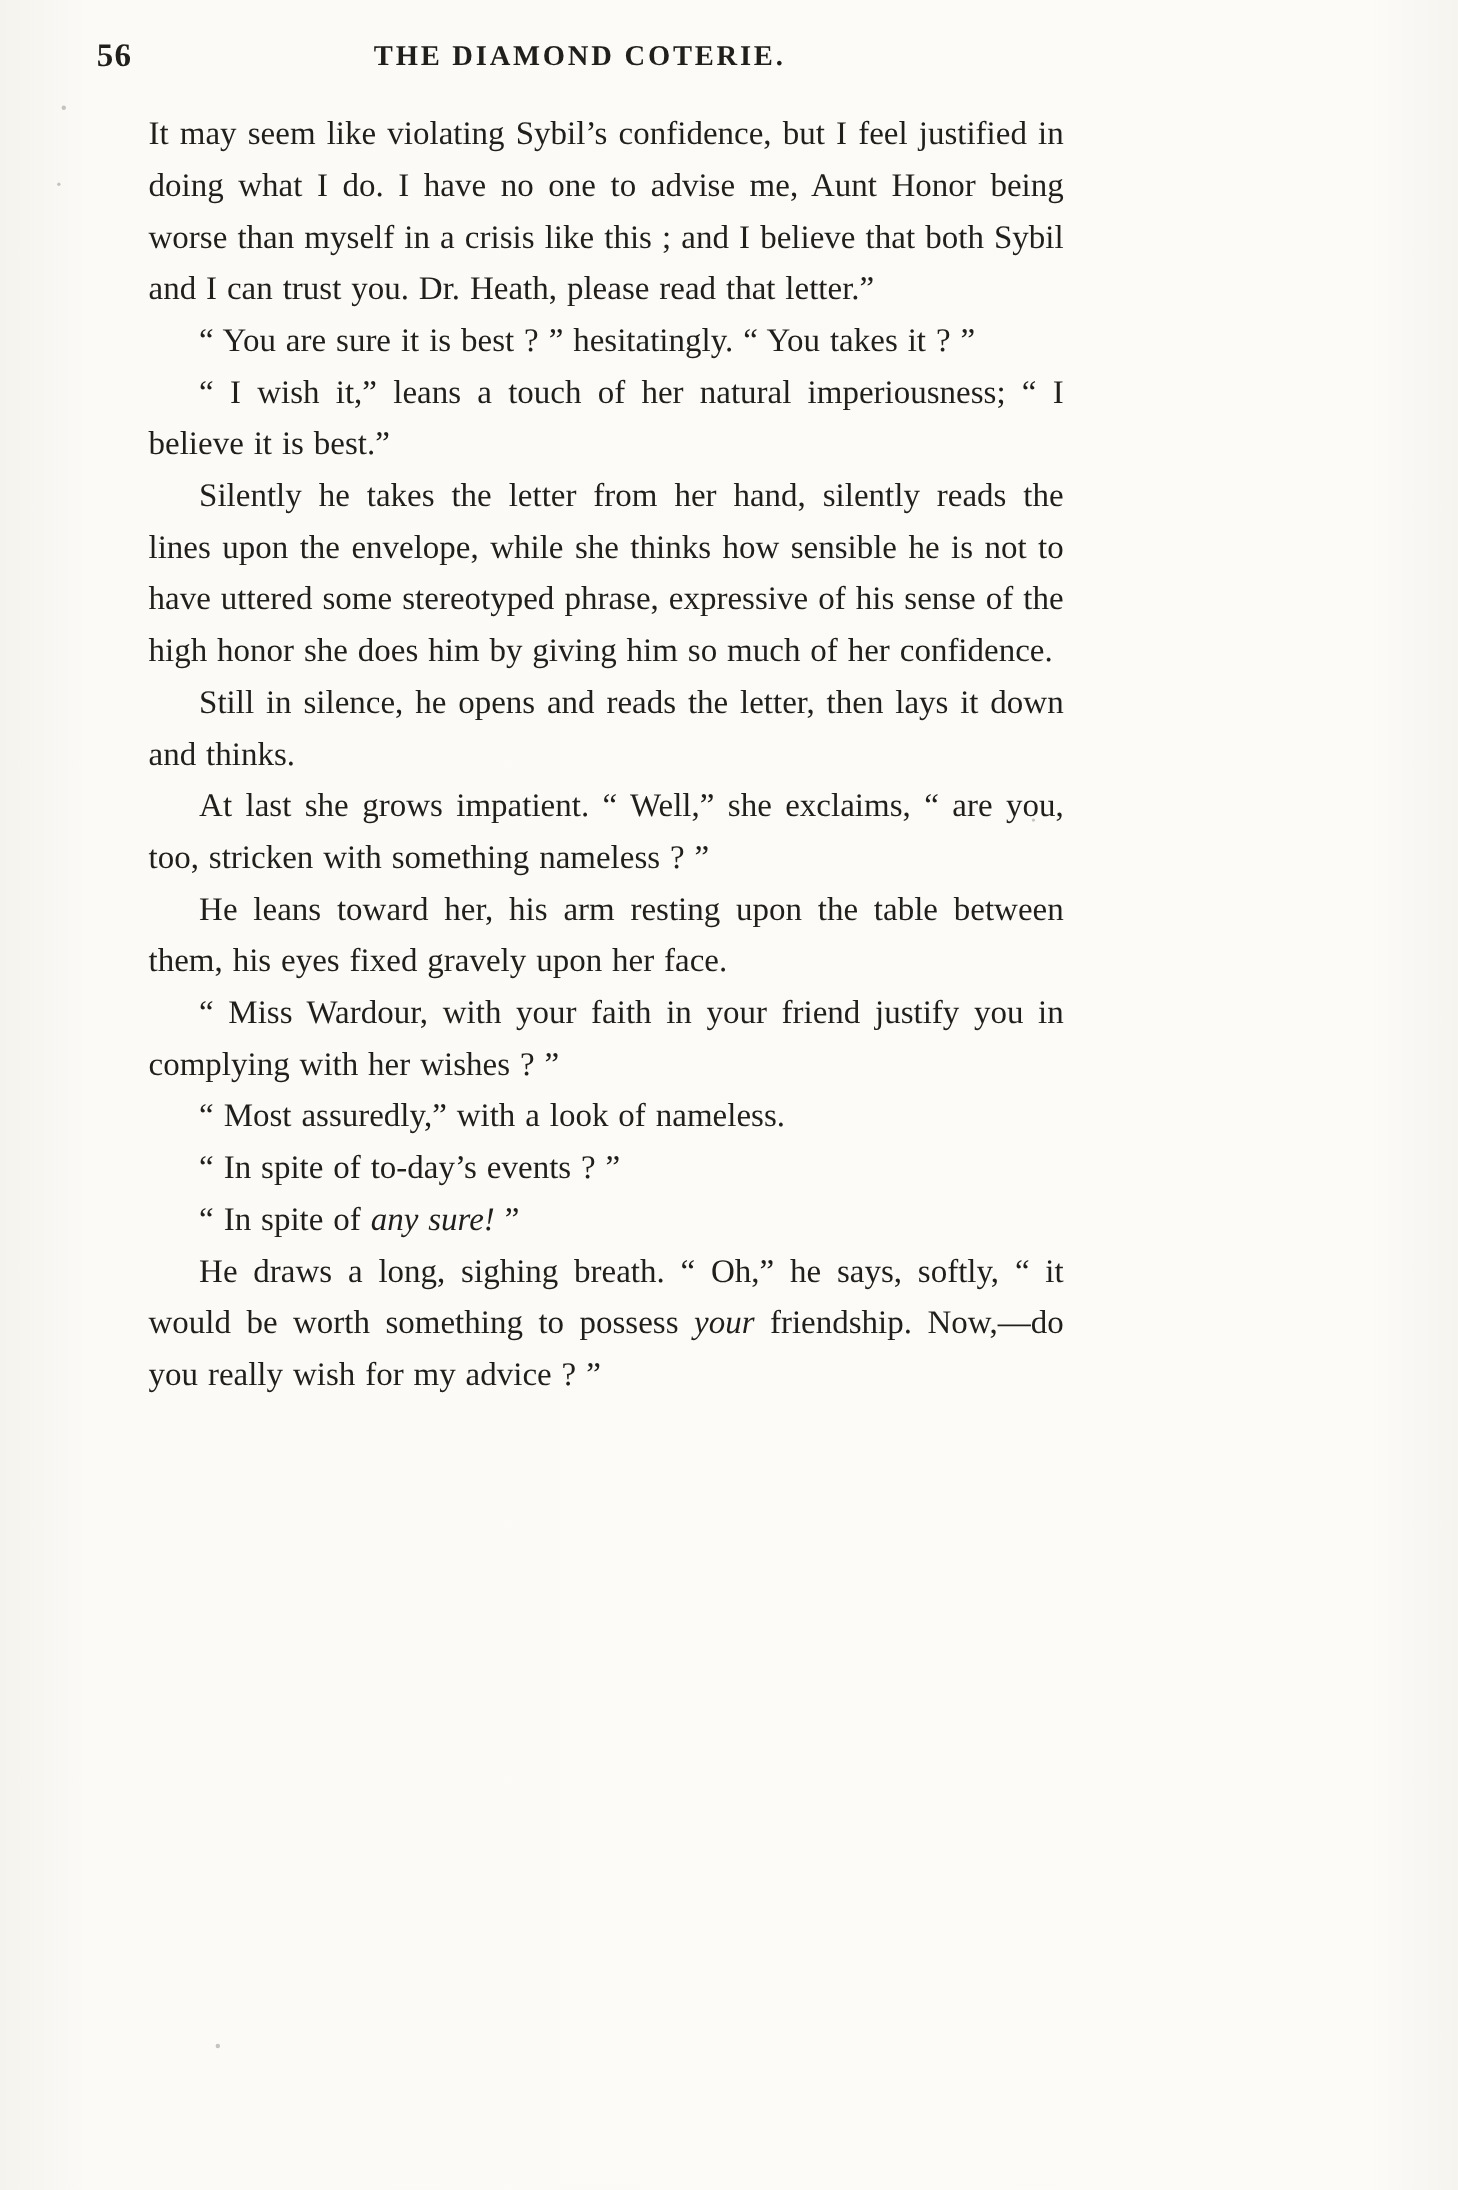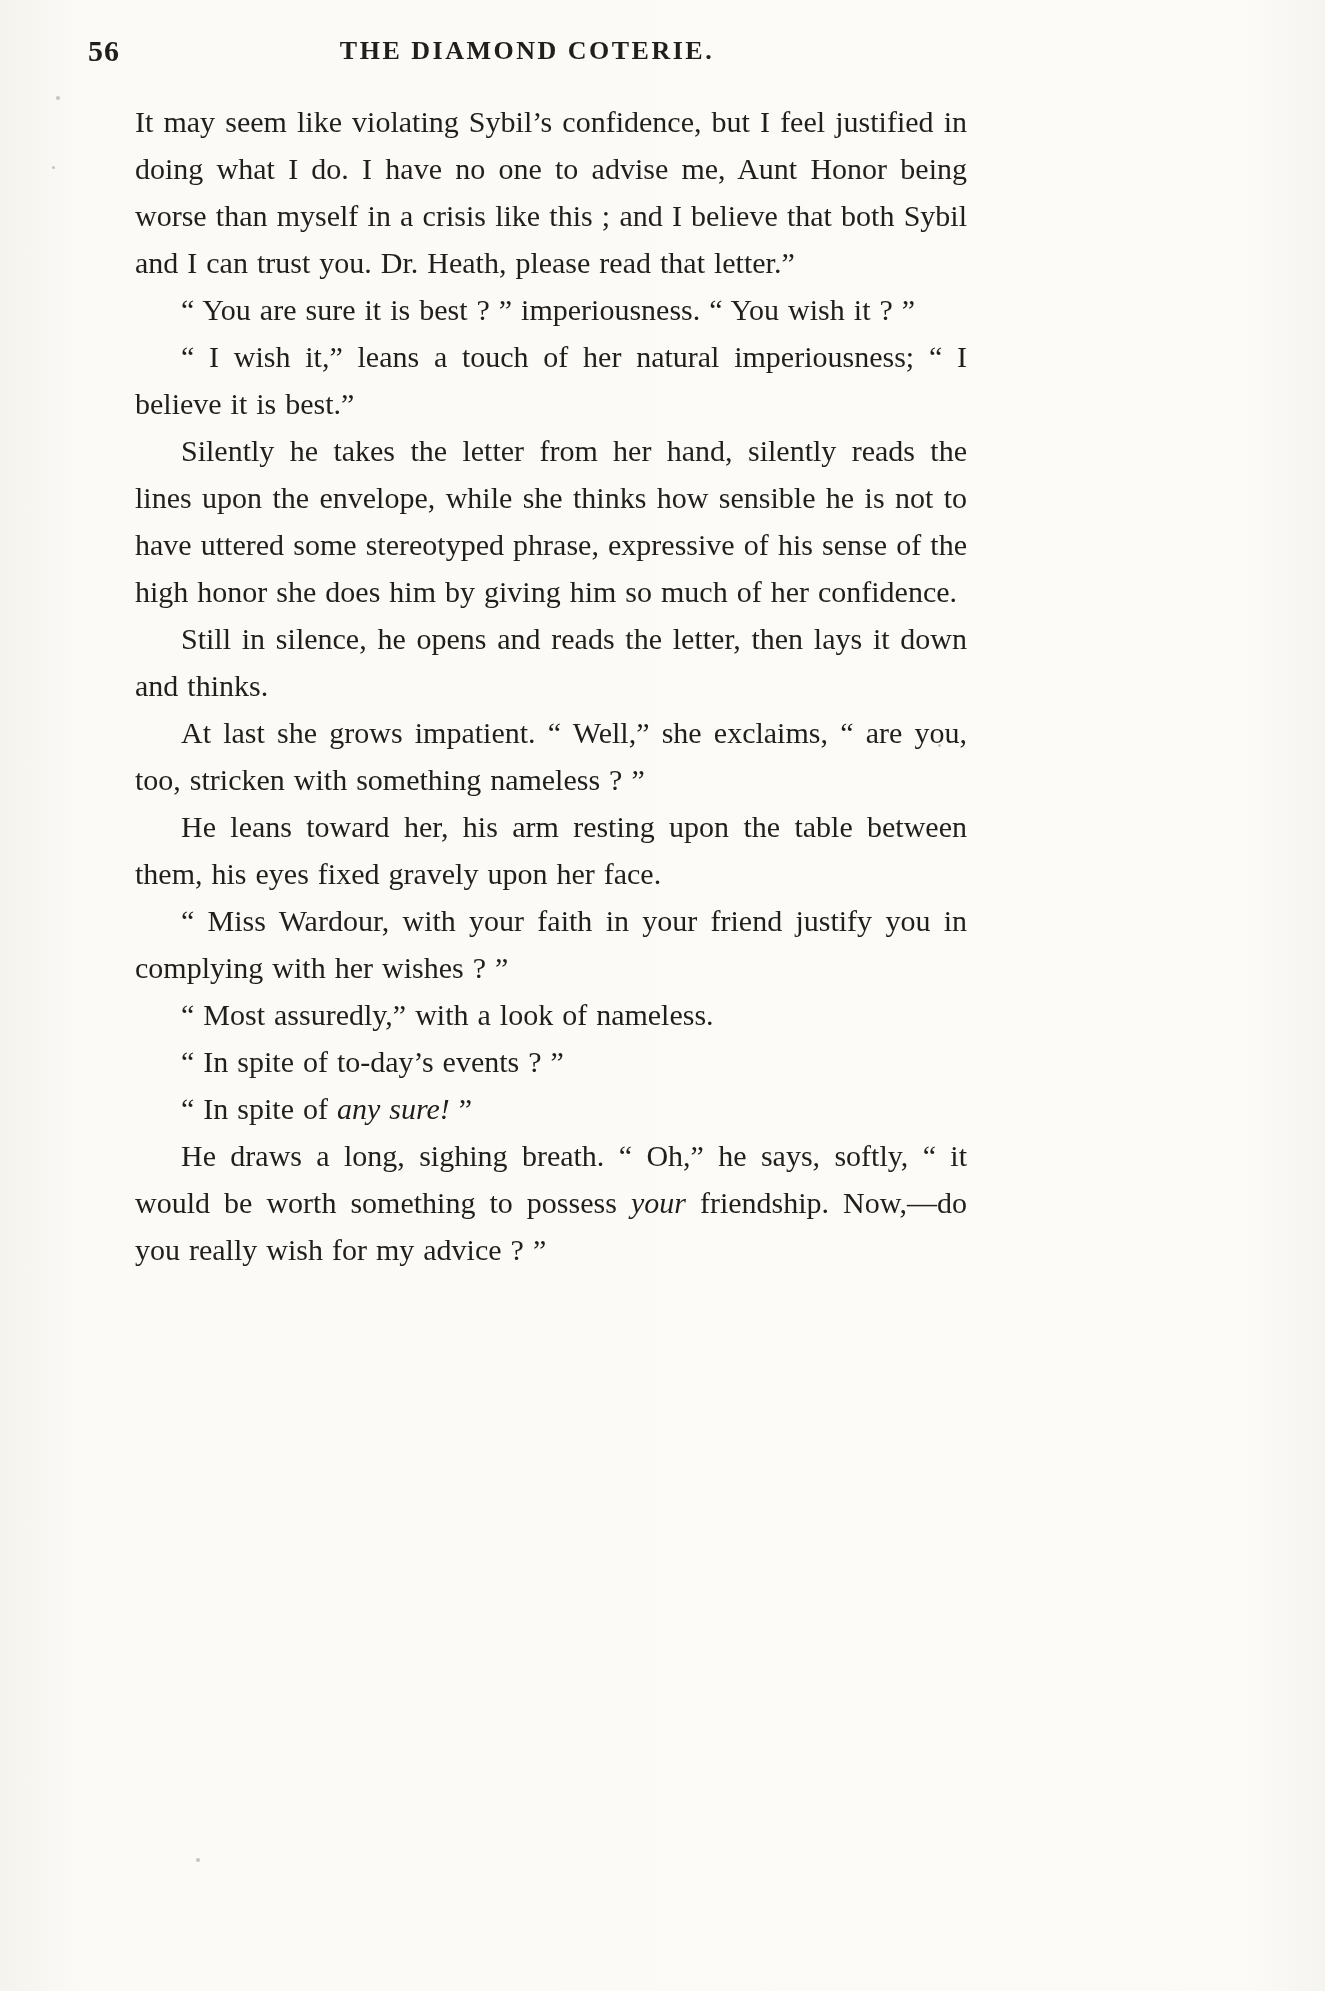--- a/index.html
+++ b/index.html
@@ -78,21 +78,21 @@
 
   <div class="page-number">56</div>
 
   <div class="running-header">THE DIAMOND COTERIE.</div>
 
   <div class="text-block">
 
     <p class="para noindent"><span>It may seem like violating Sybil’s confidence, but I feel justified in doing what I do.  I have no one to advise me, Aunt Honor being worse than myself in a crisis like this ; and I believe that both Sybil and I can trust you. Dr. Heath, please read that letter.”</span></p>
 
 
-    <p class="para"><span>“ You are sure it is best ? ” imperiousness.   “ You wish it ? ”</span></p>
+    <p class="para"><span>“ You are sure it is best ? ” hesitatingly.   “ You takes it ? ”</span></p>
 
     <p class="para"><span>“ I wish it,” leans a touch of her natural imperiousness;  “ I believe it is best.”</span></p>
 
     <p class="para"><span>Silently he takes the letter from her hand, silently reads the lines upon the envelope, while she thinks how sensible he is not to have uttered some stereotyped phrase, expressive of his sense of the high honor she does him by giving him so much of her confidence.</span></p>
 
     <p class="para"><span>Still in silence, he opens and reads the letter, then lays it down and thinks.</span></p>
 
     <p class="para"><span>At last she grows impatient.   “ Well,” she exclaims, “ are you, too, stricken with something nameless ? ”</span></p>
 
     <p class="para"><span>He leans toward her, his arm resting upon the table between them, his eyes fixed gravely upon her face.</span></p>

